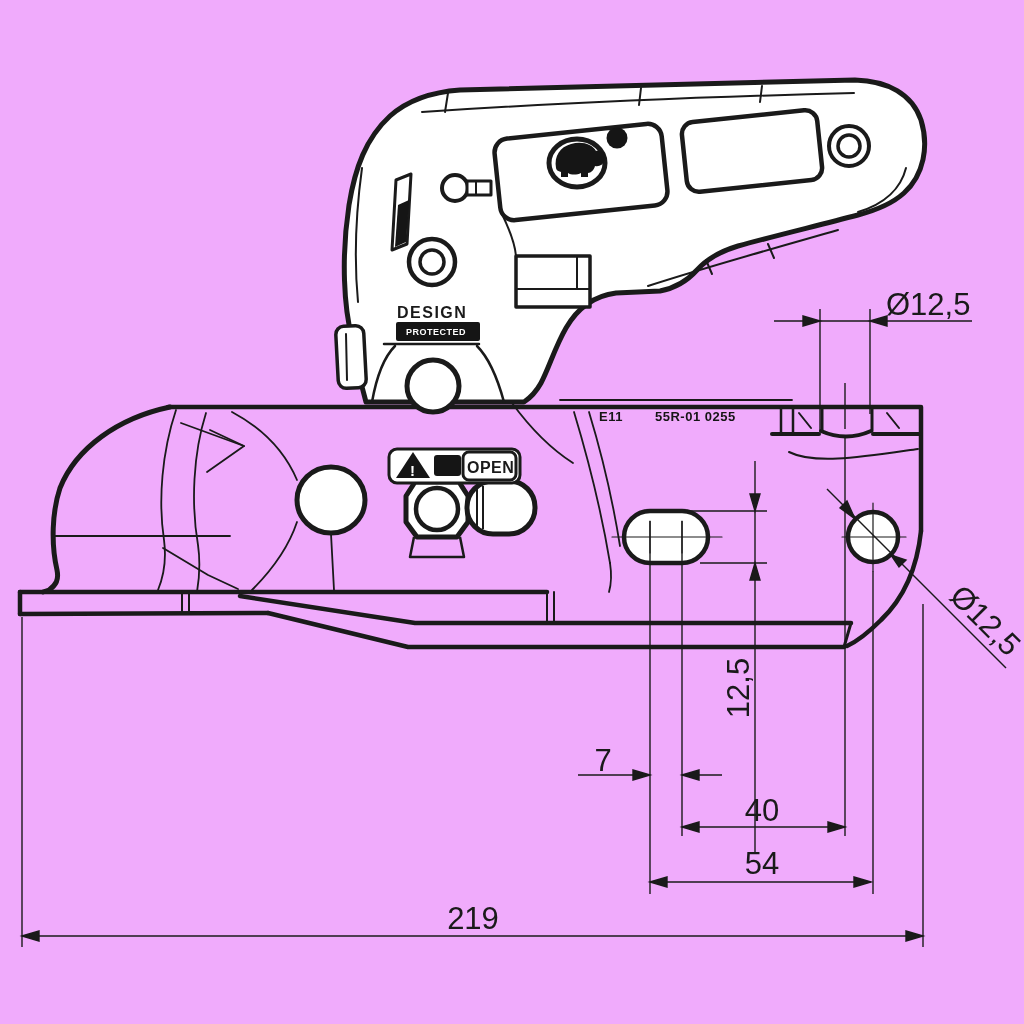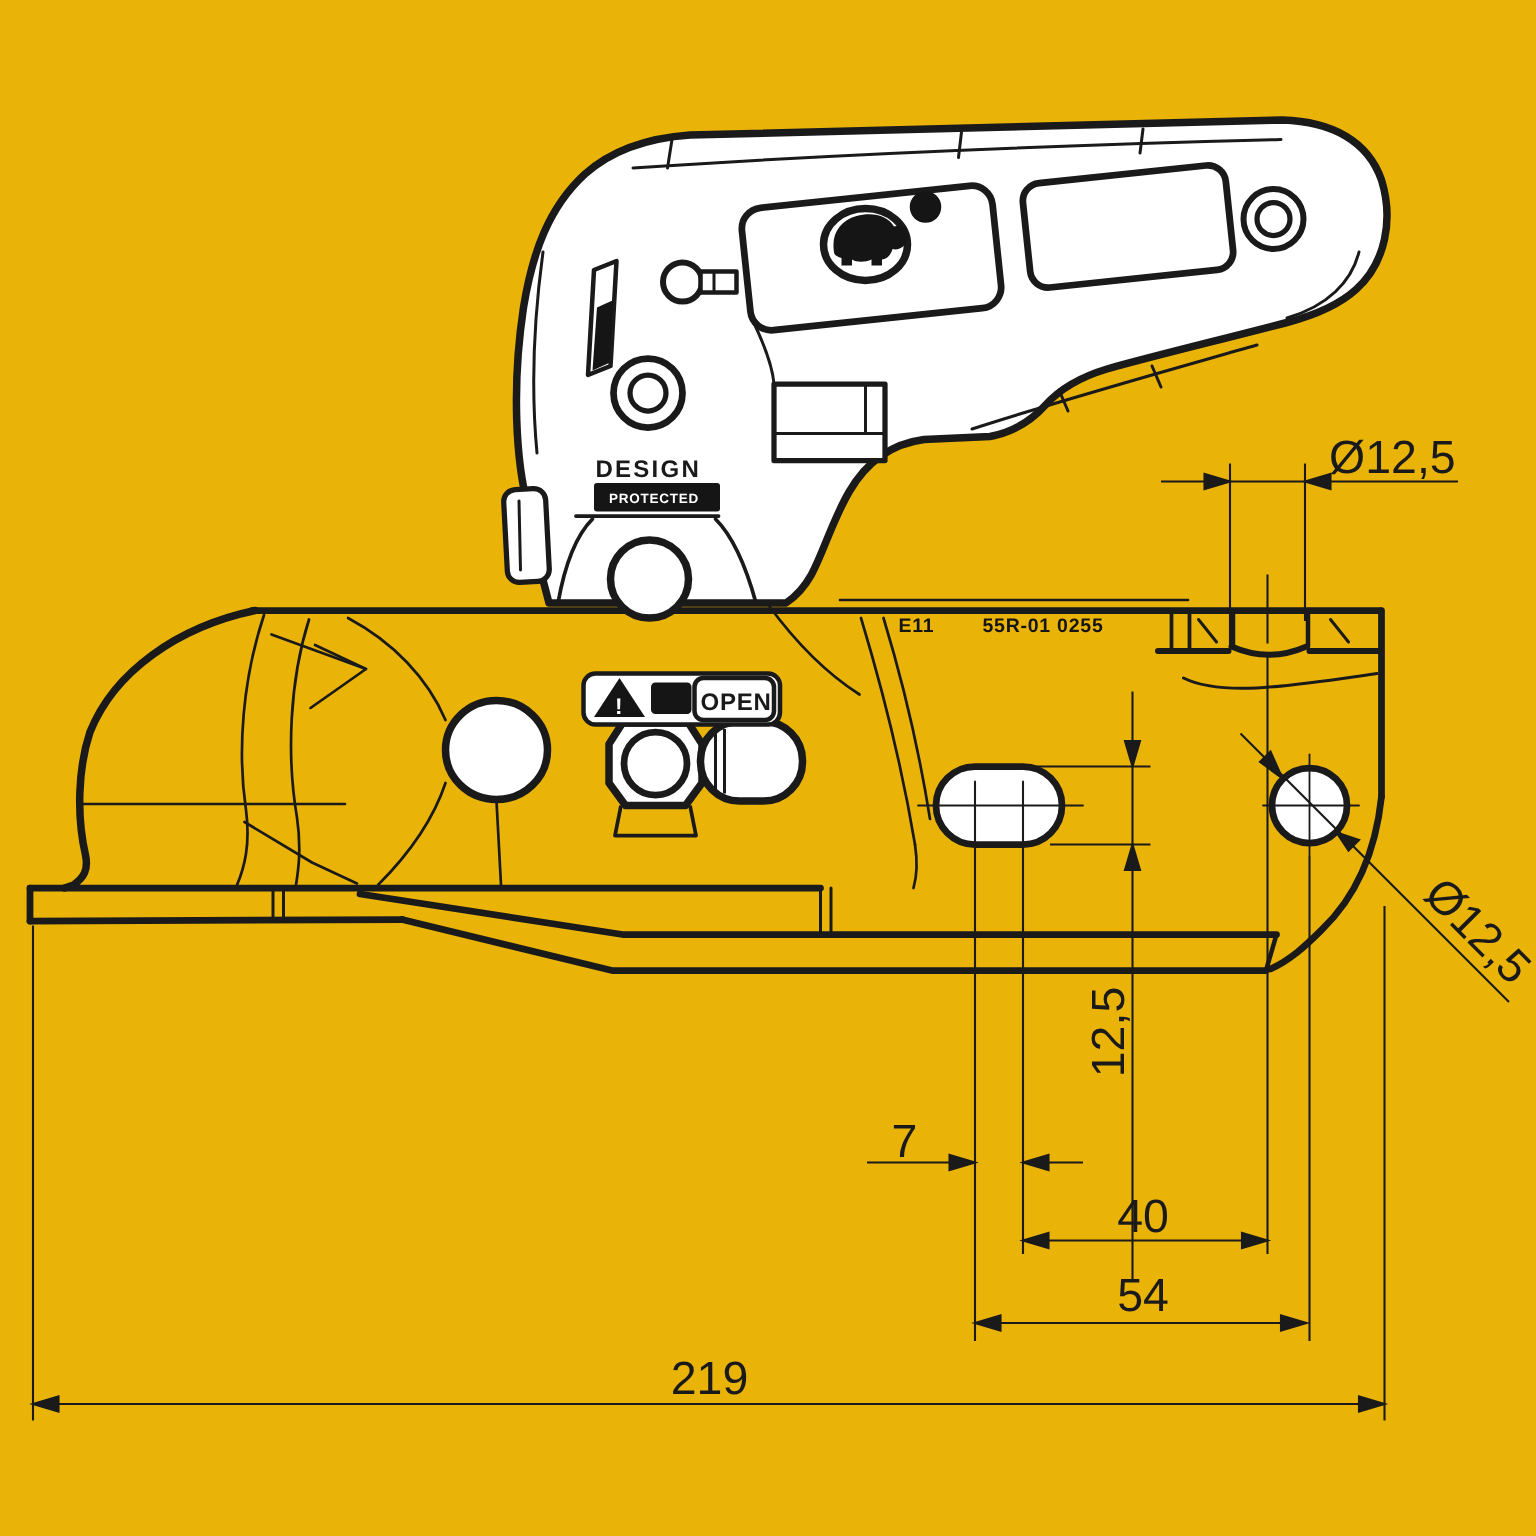--- a/index.html
+++ b/index.html
@@ -1,16 +1,16 @@
 <!DOCTYPE html>
 <html><head>
 <meta charset="utf-8">
 <style>
   html,body{margin:0;padding:0;background:#ffffff;width:1024px;height:1024px;overflow:hidden;}
-  .canvas{position:relative;width:1024px;height:1024px;background:#eab308;
+  .canvas{position:relative;width:1024px;height:1024px;background:#f0abfc;
           font-family:"Liberation Sans", sans-serif;}
   svg{position:absolute;left:0;top:0;}
   svg text{fill:#1a1a1a;font-family:"Liberation Sans","DejaVu Sans",sans-serif;}
   .dim-text{font-size:31px;}
   .design-text{font-size:16px;font-weight:bold;letter-spacing:1.5px;}
   .protected-text{font-size:9px;font-weight:bold;fill:#ffffff;letter-spacing:.5px;}
   .open-text{font-size:16px;font-weight:bold;letter-spacing:.5px;}
   .excl-text{font-size:15px;font-weight:bold;fill:#ffffff;}
   .etext{font-size:13px;font-weight:bold;letter-spacing:.5px;fill:#151515;}
 </style>

